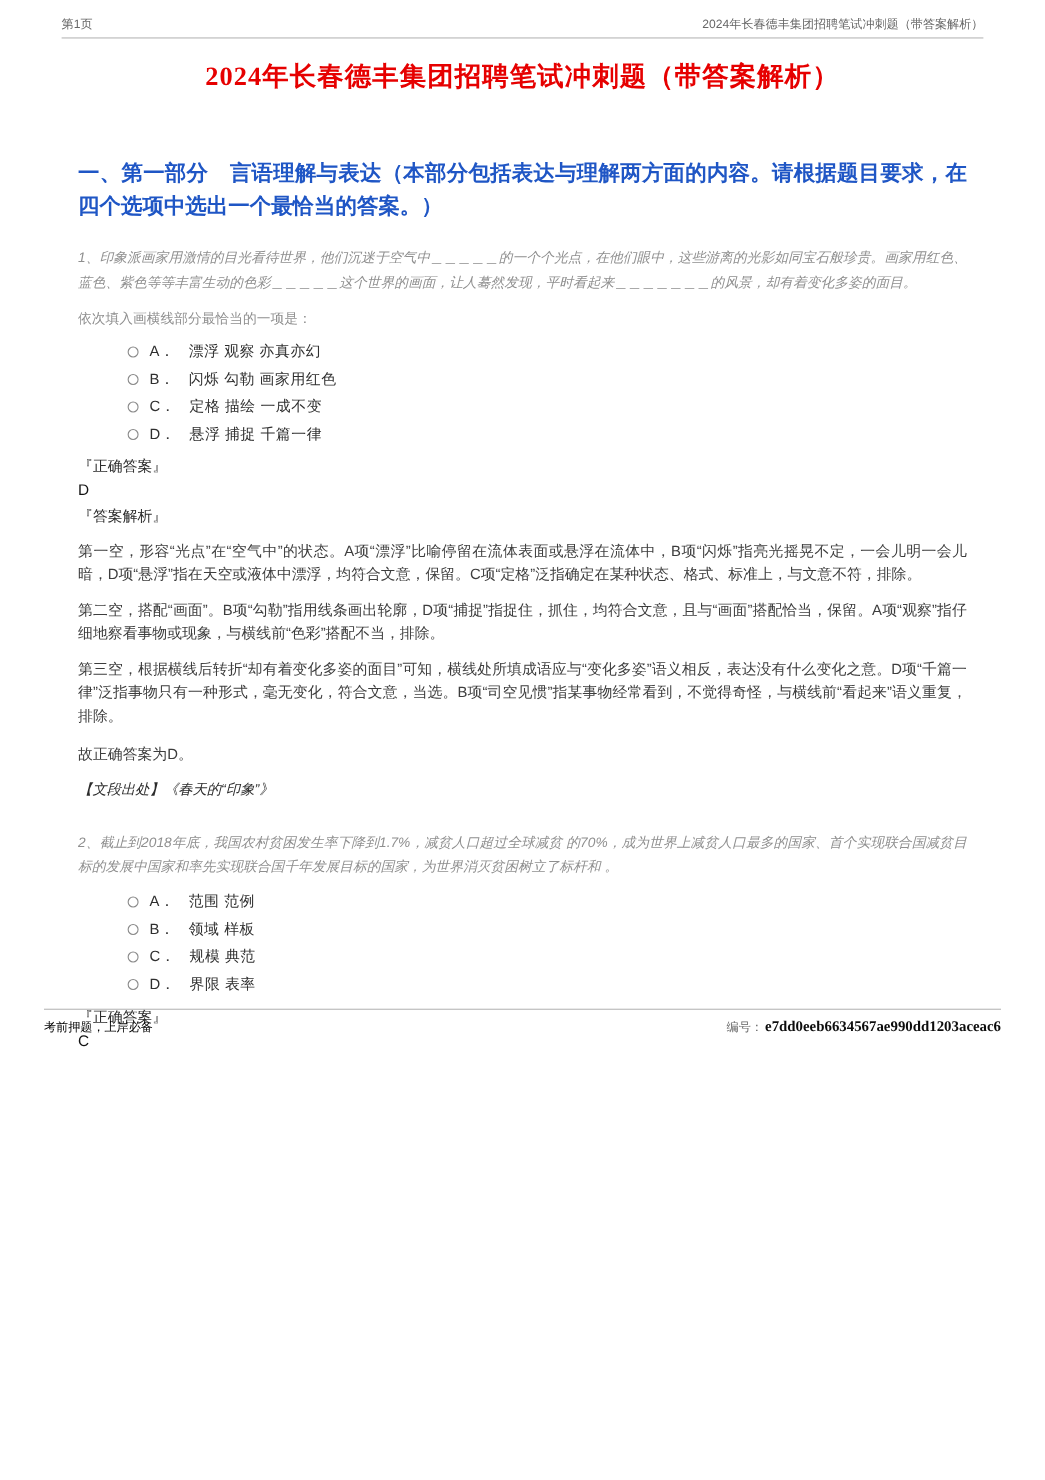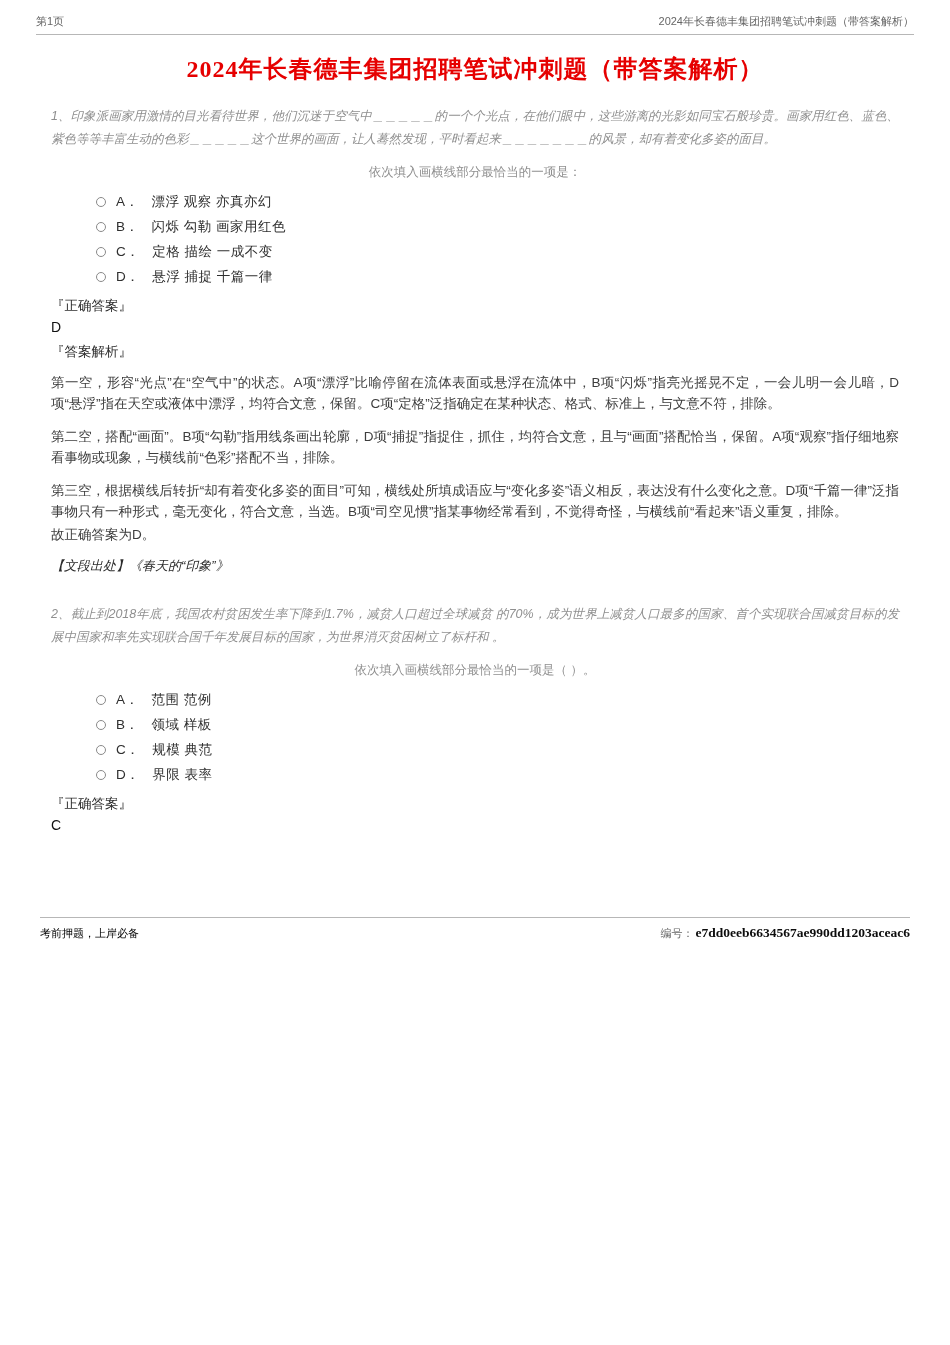--- a/index.html
+++ b/index.html
@@ -1,21 +1,21 @@
 <!DOCTYPE html>
 <html style="--title-red: #e60000; --heading-blue: #1f56c5;"><head>
 <meta charset="utf-8">
 <style>
   * { margin:0; padding:0; box-sizing:border-box; }
   html,body { background:#ffffff; }
   body {
     width:950px; height:1345px; overflow:hidden; position:relative;
     font-family:"Liberation Sans","DejaVu Sans",sans-serif; color:#333;
   }
-  .page { width:950px; height:951px; padding:0 36px; position:relative; }
+  .page { width:950px; height:951px; padding:0 56px; position:relative; }
 
   .header-bar {
     display:flex; justify-content:space-between; align-items:flex-end;
     padding:14px 0 5px 0; border-bottom:1px solid #b7b7b7;
     font-size:11px; color:#666;
   }
 
   .doc-title {
     margin-top:18px; text-align:center;
     font-size:24px; font-weight:700; letter-spacing:1px;
@@ -29,36 +29,36 @@
     margin-top:58px; font-size:14.5px; line-height:1.68; color:#1f1f1f;
     text-align:justify;
   }
 
   .section-heading {
     margin-top:58px; font-size:19.5px; font-weight:700; line-height:1.55;
     color:var(--heading-blue,#1f56c5); text-align:justify;
   }
 
   .stem { margin-top:20px; font-size:12.5px; line-height:1.8; color:#8f8f8f; text-align:justify;font-style:italic; }
-  .prompt { margin-top:14px; font-size:12.5px; color:#8f8f8f;text-align:center; }
+  .prompt { margin-top:14px; font-size:12.5px; color:#8f8f8f; }
 
   .options { margin-top:8px; padding-left:45px; }
   .option { display:flex; align-items:center; height:25px; font-size:13.5px; color:#2f2f2f; cursor:pointer; }
   .radio {
     width:10px; height:10px; border:1px solid #8a8a8a; border-radius:50%;
     background:#fff; margin-right:10px; flex:none;
   }
   .opt-label { margin-right:13px; }
   .opt-text { letter-spacing:0.5px; }
 
   .ans-label { margin-top:8px; font-size:13.5px; color:#2c2c2c; }
   .ans-value { margin-top:4px; font-size:14px; color:#111; }
 
   .analysis { margin-top:12px; font-size:13.5px; line-height:1.55; color:#3d3d3d; text-align:justify; }
-  .conclusion { margin-top:2px; }
+  .conclusion { margin-top:14px; }
   .source { margin-top:12px; font-size:13px; color:#2c2c2c;font-style:italic; }
 
   .question-2 { margin-top:28px; }
 
   .footer-bar {
     position:absolute; left:40px; right:40px; bottom:10px;
     border-top:1px solid #b7b7b7; padding-top:7px;
     display:flex; justify-content:space-between; align-items:center;
   }
   .footer-left { font-size:11px; color:#000000; }
@@ -74,20 +74,21 @@
   <div class="header-bar">
     <span>第1页</span>
     <span>2024年长春德丰集团招聘笔试冲刺题（带答案解析）</span>
   </div>
 
   <h1 class="doc-title">2024年长春德丰集团招聘笔试冲刺题（带答案解析）</h1>
 
   <div class="inner">
 
 
+    <h2 class="section-heading">一、第一部分　言语理解与表达（本部分包括表达与理解两方面的内容。请根据题目要求，在四个选项中选出一个最恰当的答案。）</h2>
 
     <section class="question question-1">
       <p class="stem">1、印象派画家用激情的目光看待世界，他们沉迷于空气中＿＿＿＿＿的一个个光点，在他们眼中，这些游离的光影如同宝石般珍贵。画家用红色、蓝色、紫色等等丰富生动的色彩＿＿＿＿＿这个世界的画面，让人蓦然发现，平时看起来＿＿＿＿＿＿＿的风景，却有着变化多姿的面目。</p>
       <p class="prompt">依次填入画横线部分最恰当的一项是：</p>
 
       <div class="options">
         <div class="option">
           <span class="radio"></span>
           <span class="opt-label">A．</span>
           <span class="opt-text">漂浮 观察 亦真亦幻</span>
@@ -116,21 +117,20 @@
       <p class="analysis">第一空，形容“光点”在“空气中”的状态。A项“漂浮”比喻停留在流体表面或悬浮在流体中，B项“闪烁”指亮光摇晃不定，一会儿明一会儿暗，D项“悬浮”指在天空或液体中漂浮，均符合文意，保留。C项“定格”泛指确定在某种状态、格式、标准上，与文意不符，排除。</p>
       <p class="analysis">第二空，搭配“画面”。B项“勾勒”指用线条画出轮廓，D项“捕捉”指捉住，抓住，均符合文意，且与“画面”搭配恰当，保留。A项“观察”指仔细地察看事物或现象，与横线前“色彩”搭配不当，排除。</p>
       <p class="analysis">第三空，根据横线后转折“却有着变化多姿的面目”可知，横线处所填成语应与“变化多姿”语义相反，表达没有什么变化之意。D项“千篇一律”泛指事物只有一种形式，毫无变化，符合文意，当选。B项“司空见惯”指某事物经常看到，不觉得奇怪，与横线前“看起来”语义重复，排除。</p>
 
       <p class="analysis conclusion">故正确答案为D。</p>
       <p class="source">【文段出处】《春天的“印象”》</p>
     </section>
 
     <section class="question question-2">
       <p class="stem">2、截止到2018年底，我国农村贫困发生率下降到1.7%，减贫人口超过全球减贫 的70%，成为世界上减贫人口最多的国家、首个实现联合国减贫目标的发展中国家和率先实现联合国千年发展目标的国家，为世界消灭贫困树立了标杆和 。</p>
-      <p class="prompt">依次填入画横线部分最恰当的一项是（ ）。</p>
 
       <div class="options">
         <div class="option">
           <span class="radio"></span>
           <span class="opt-label">A．</span>
           <span class="opt-text">范围 范例</span>
         </div>
         <div class="option">
           <span class="radio"></span>
           <span class="opt-label">B．</span>

